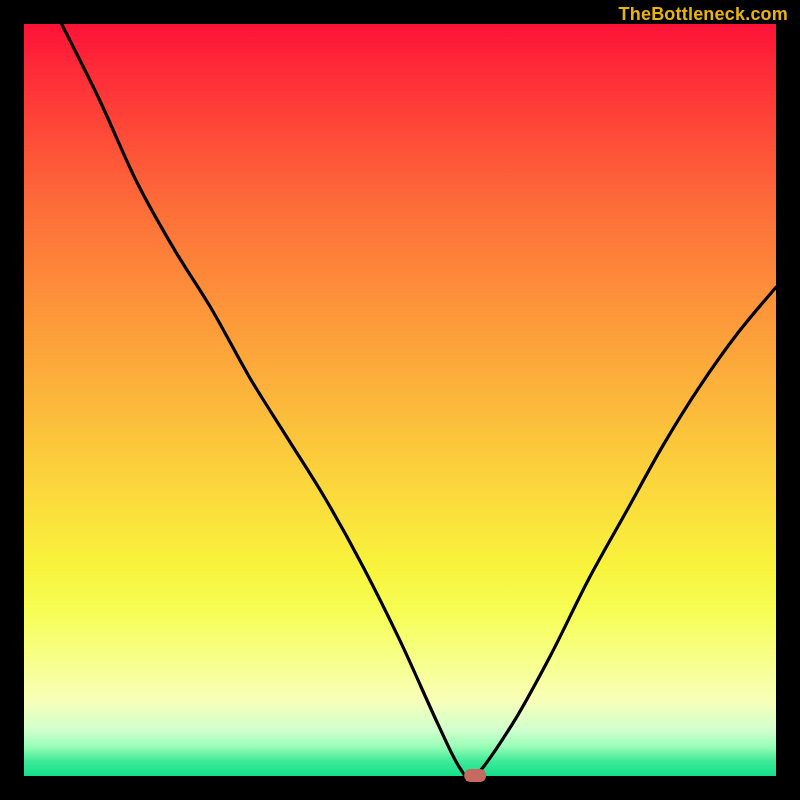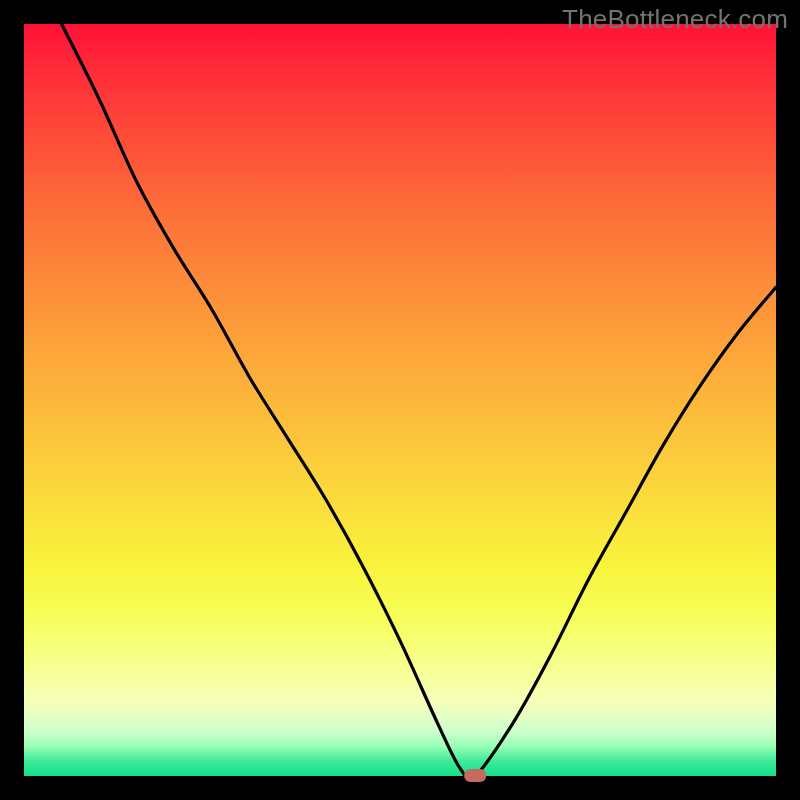--- a/index.html
+++ b/index.html
@@ -14,23 +14,23 @@
   .frame {
     position: relative;
     width: 800px;
     height: 800px;
     background: #000;
   }
   .watermark {
     position: absolute;
     top: 4px;
     right: 12px;
-    color: #737373;
-    font-size: 26px;
-    font-weight: 400;
+    color: #eab308;
+    font-size: 18px;
+    font-weight: 700;
     letter-spacing: 0.2px;
     z-index: 5;
     user-select: none;
   }
   .plot {
     position: absolute;
     left: 24px;
     top: 24px;
     width: 752px;
     height: 752px;

